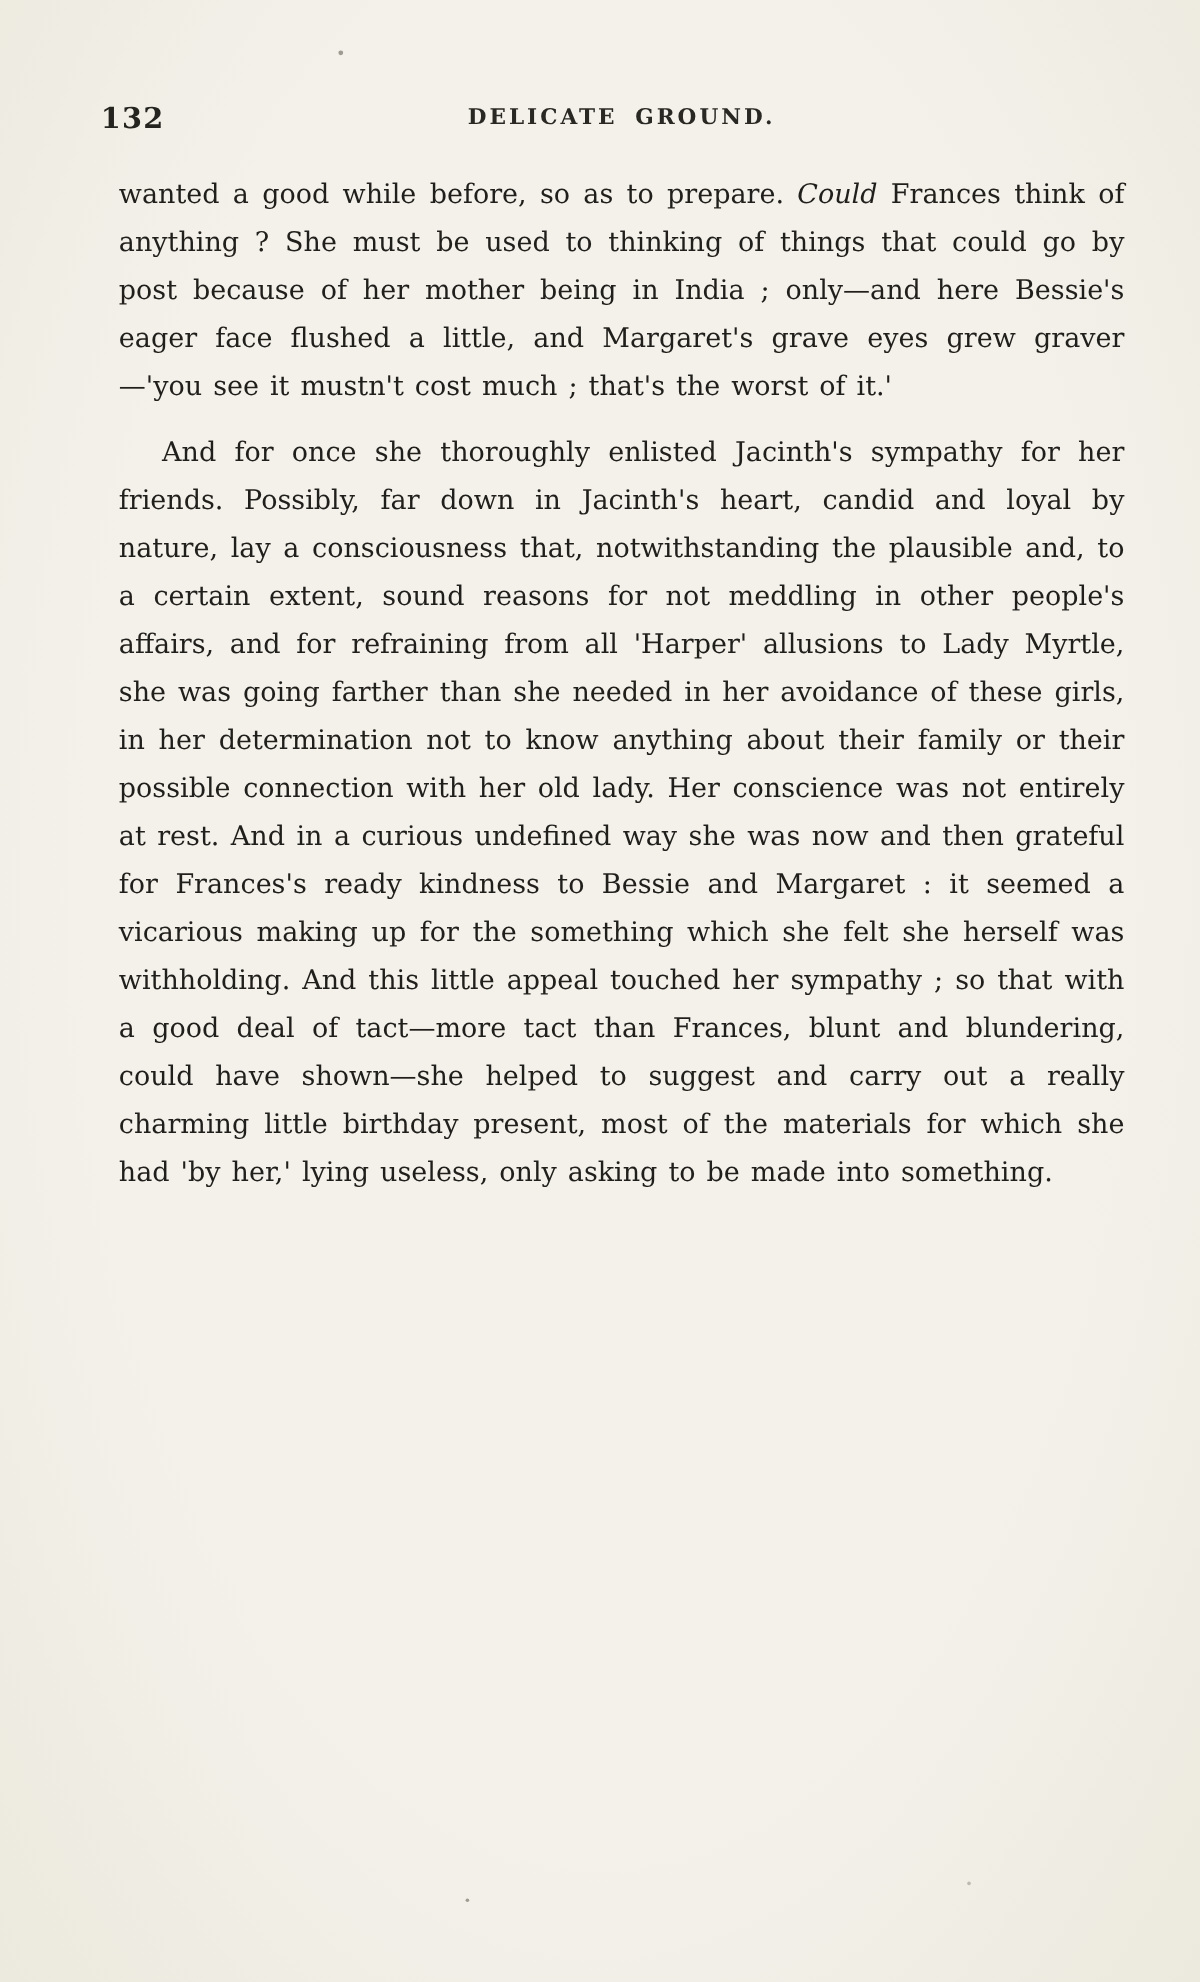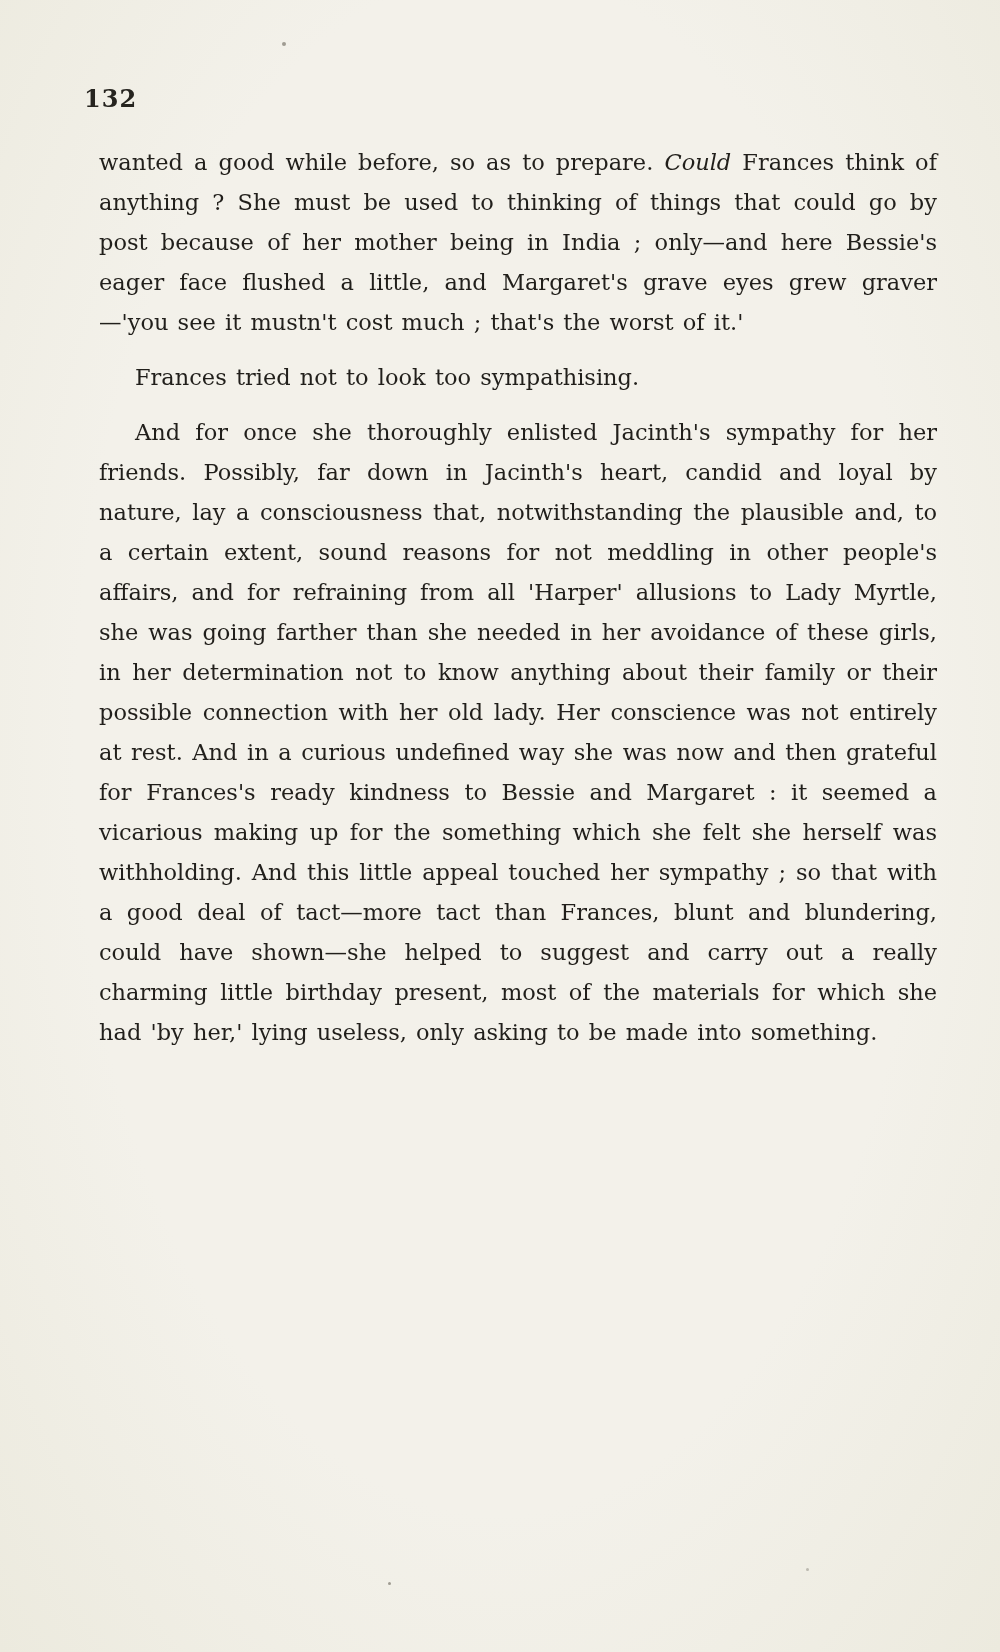--- a/index.html
+++ b/index.html
@@ -75,23 +75,23 @@
   .speck.bottom-right { left: 806px; top: 1568px; width: 3px; height: 3px; opacity: 0.5; }
 </style>
 </head>
 <body>
 
 <div class="page" style="color: rgb(33, 31, 27);">
   <span class="speck top"></span>
 
   <div class="header-row">
     <span class="page-number">132</span>
+    <span class="running-title">DELICATE GROUND.</span>
   </div>
 
   <div class="body-text">
       <p class=""><span>wanted a good while before, so as to prepare.  </span><i>Could</i><span> Frances think of anything ?  She must be used to thinking of things that could go by post because of her mother being in India ; only—and here Bessie's eager face flushed a little, and Margaret's grave eyes grew graver—'you see it mustn't cost much ; that's the worst of it.'</span></p>
-      <p class="indent"><span>Frances tried not to look too sympathising.</span></p>
       <p class="indent"><span>And for once she thoroughly enlisted Jacinth's sympathy for her friends.  Possibly, far down in Jacinth's heart, candid and loyal by nature, lay a consciousness that, notwithstanding the plausible and, to a certain extent, sound reasons for not meddling in other people's affairs, and for refraining from all 'Harper' allusions to Lady Myrtle, she was going farther than she needed in her avoidance of these girls, in her determination not to know anything about their family or their possible connection with her old lady.  Her conscience was not entirely at rest.  And in a curious undefined way she was now and then grateful for Frances's ready kindness to Bessie and Margaret : it seemed a vicarious making up for the something which she felt she herself was withholding.  And this little appeal touched her sympathy ; so that with a good deal of tact—more tact than Frances, blunt and blundering, could have shown—she helped to suggest and carry out a really charming little birthday present, most of the materials for which she had 'by her,' lying useless, only asking to be made into something.</span></p>
     </div>
 
   <span class="speck bottom"></span>
   <span class="speck bottom-right"></span>
 </div>
 
 </body></html>

